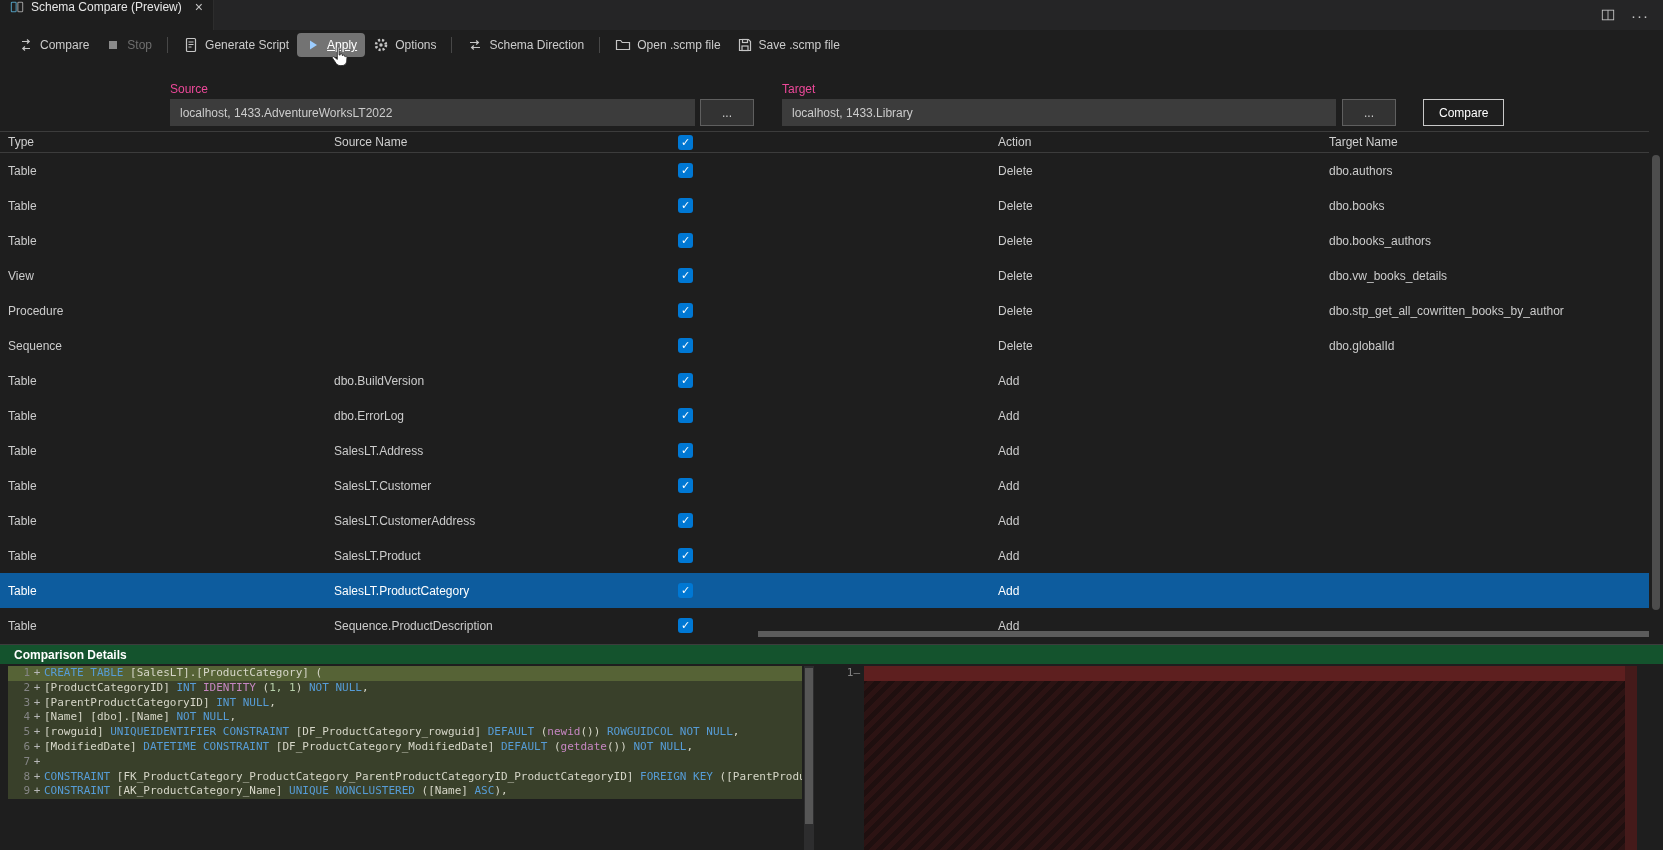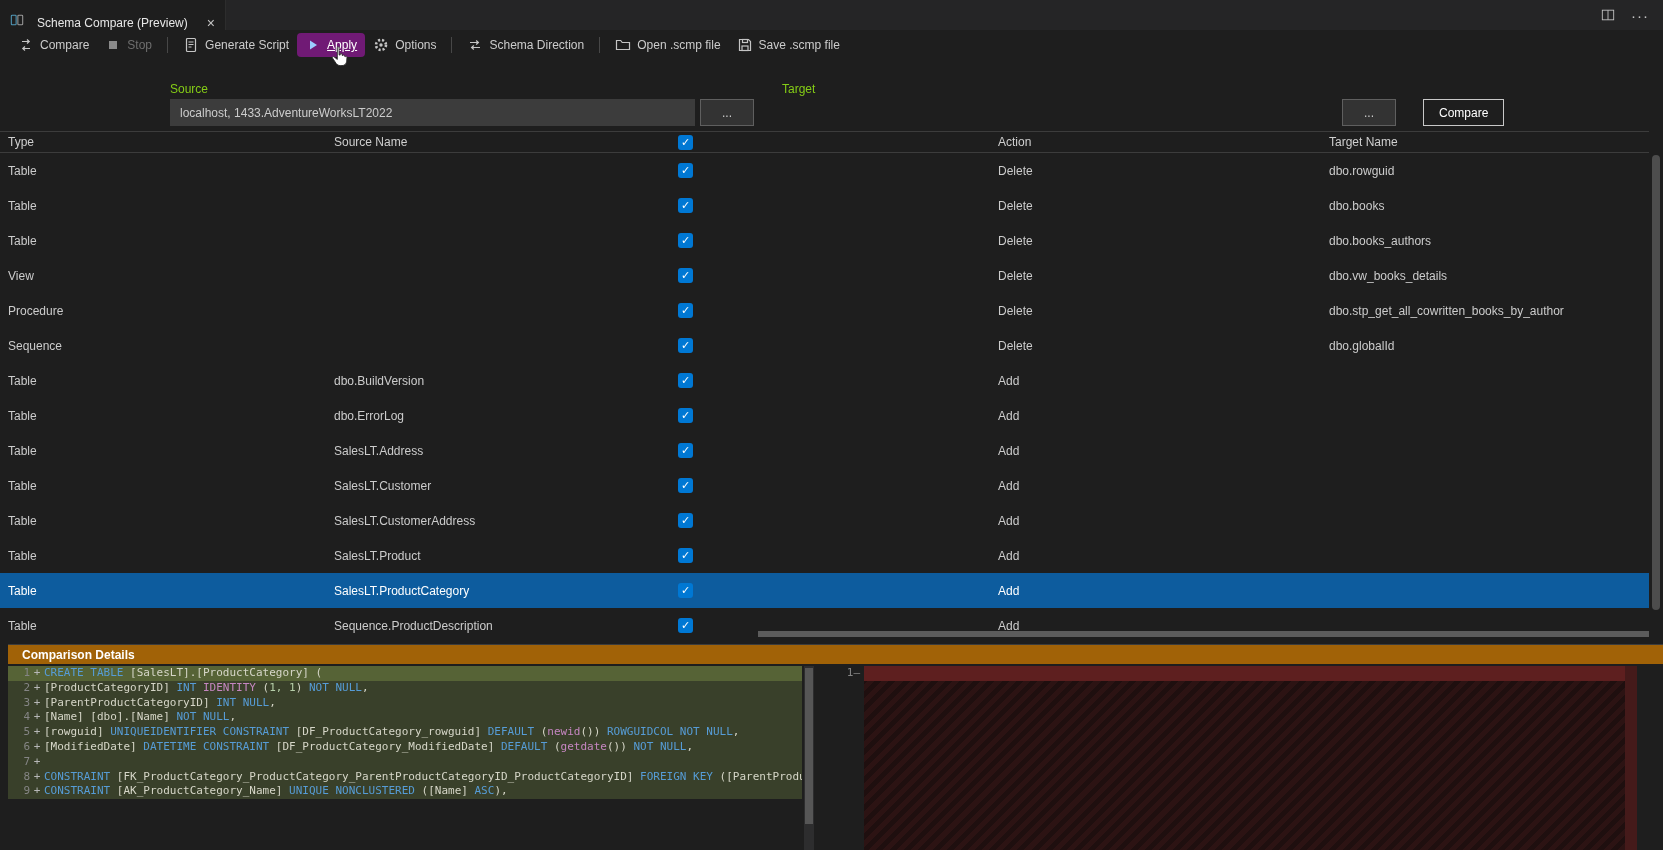--- a/index.html
+++ b/index.html
@@ -5,39 +5,39 @@
   * { box-sizing: border-box; margin: 0; padding: 0; }
   html,body { width:1663px; height:850px; }
   body {
     position: relative; overflow: hidden;
     background:#1e1e1e; color:#cccccc;
     font-family:"Liberation Sans", sans-serif; font-size:12px;
   }
 
   
   .tabbar { position:absolute; top:0; left:0; right:0; height:30px; background:#252526; display:flex; align-items:stretch; }
-  .tab { display:flex; align-items:flex-end; gap:13px; padding:0 10px; min-width:172px; background:#1e1e1e; color:#e7e7e7; border-right:1px solid #2d2d2d; }
+  .tab { display:flex; align-items:flex-start; gap:7px; padding:0 10px; min-width:172px; background:#1e1e1e; color:#e7e7e7; border-right:1px solid #2d2d2d; }
   .tab-title { white-space:nowrap; }
   .tab-close { margin-left:6px; color:#c5c5c5; font-size:14px; line-height:14px; cursor:pointer; }
   .tabbar-right { margin-left:auto; display:flex; align-items:center; gap:16px; padding-right:14px; color:#c5c5c5; }
   .tabbar-right .wicon { display:flex; align-items:center; cursor:pointer; }
   .ellipsis { font-size:15px; letter-spacing:1px; }
 
   
   .toolbar { position:absolute; top:30px; left:0; right:0; height:30px; display:flex; align-items:center; padding-left:10px; background:#1e1e1e; }
   .tb-item { display:flex; align-items:center; gap:6px; padding:4px 8px; border-radius:4px; color:#cccccc; cursor:pointer; white-space:nowrap; }
-  .tb-item.active { background:#701a75; color:#ffffff;text-decoration:underline; }
+  .tb-item.active { background:#737373; color:#ffffff;text-decoration:underline; }
   .tb-item.disabled { color:#6e6e6e; cursor:default; }
   .tb-sep { width:1px; height:16px; background:#474747; margin:0 7px; }
   .tb-icon { display:flex; width:16px; height:16px; align-items:center; justify-content:center; font-size:13px; color:#c5c5c5; }
   .tb-item.active .tb-icon { color:#cde6ff; }
 
   
   .connections { position:absolute; top:82px; left:0; right:0; height:50px; }
-  .conn-label { position:absolute; top:0; color:#84cc16; }
+  .conn-label { position:absolute; top:0; color:#ec4899; }
   .conn-input { position:absolute; top:17px; height:27px; background:#3c3c3c; border:1px solid #3c3c3c; color:#cccccc; display:flex; align-items:center; padding:0 9px; overflow:hidden; white-space:nowrap; }
   .browse-btn { position:absolute; top:17px; height:27px; width:54px; background:#333333; border:1px solid #5f5f5f; color:#cccccc; display:flex; align-items:center; justify-content:center; cursor:pointer; }
   .compare-btn { position:absolute; top:17px; height:27px; padding:0 15px; border:1px solid #c8c8c8; background:transparent; color:#ffffff; display:flex; align-items:center; cursor:pointer; }
   #src-label { left:170px; } #src-input { left:170px; width:525px; } #src-browse { left:700px; }
   #tgt-label { left:782px; } #tgt-input { left:782px; width:554px; } #tgt-browse { left:1342px; }
   #compare-btn { left:1423px; }
 
   
   .grid { position:absolute; top:131px; left:0; right:14px; }
   .grow { display:grid; grid-template-columns:326px 344px 320px 331px 1fr; align-items:center; height:35px; }
@@ -49,21 +49,21 @@
 
   
   .h-sb { position:absolute; left:0; right:14px; top:630px; height:8px; }
   .h-sb .thumb { position:absolute; left:758px; right:0; top:1px; bottom:1px; background:#5c5c5c; }
 
   
   .page-sb { position:absolute; right:0; top:131px; bottom:0; width:14px; }
   .page-sb .thumb { position:absolute; left:3px; width:8px; top:24px; height:455px; background:#4d4d4d; border-radius:4px; }
 
   
-  .details-header { position:absolute; top:644px; left:8px; right:0; height:20px; background:#a16207; border-top:1px solid #3c3c3c; display:flex; align-items:center; padding-left:14px; color:#ffffff; font-weight:bold; }
+  .details-header { position:absolute; top:644px; left:0; right:0; height:20px; background:#14532d; border-top:1px solid #3c3c3c; display:flex; align-items:center; padding-left:14px; color:#ffffff; font-weight:bold; }
   .diff { position:absolute; top:664px; left:0; right:0; bottom:0; background:#1e1e1e; }
 
   .pane-left { position:absolute; left:8px; top:2px; width:794px; bottom:0; overflow:hidden; font-family:"DejaVu Sans Mono", monospace; font-size:11px; line-height:14.8px; }
   .cl { display:flex; height:14.8px; white-space:pre; overflow:hidden; }
   .cl .num { width:22px; text-align:right; color:#858585; flex:none; }
   .cl .sign { width:14px; text-align:center; color:#b8b8b8; flex:none; }
   .cl .code { white-space:pre; overflow:hidden; }
   .cl.add { background:rgba(155,185,85,0.22); }
   .cl.add-strong { background:rgba(155,185,85,0.45); }
   .tok-kw { color:#569cd6; } .tok-fn { color:#c586c0; } .tok-num { color:#b5cea8; } .tok-id { color:#d6d6c8; }
@@ -181,20 +181,21 @@
       <span class="tb-label">Save .scmp file</span>
     </div>
   </div>
 
 <div class="connections">
   <div class="conn-label" id="src-label">Source</div>
   <div class="conn-input" id="src-input">localhost, 1433.AdventureWorksLT2022</div>
   <div class="browse-btn" id="src-browse">...</div>
 
   <div class="conn-label" id="tgt-label">Target</div>
+  <div class="conn-input" id="tgt-input">localhost, 1433.Library</div>
   <div class="browse-btn" id="tgt-browse">...</div>
 
   <div class="compare-btn" id="compare-btn">Compare</div>
 </div>
 
 <div class="grid">
   <div class="grow ghead">
     <div class="gcell">Type</div>
     <div class="gcell">Source Name</div>
     <div class="gcell-check">
@@ -204,21 +205,21 @@
     <div class="gcell">Target Name</div>
   </div>
   <div>
       <div class="grow">
         <div class="gcell">Table</div>
         <div class="gcell"></div>
         <div class="gcell-check">
           <div class="gcheck">✓</div>
         </div>
         <div class="gcell">Delete</div>
-        <div class="gcell">dbo.rowguid</div>
+        <div class="gcell">dbo.authors</div>
       </div>
       <div class="grow">
         <div class="gcell">Table</div>
         <div class="gcell"></div>
         <div class="gcell-check">
           <div class="gcheck">✓</div>
         </div>
         <div class="gcell">Delete</div>
         <div class="gcell">dbo.books</div>
       </div>

